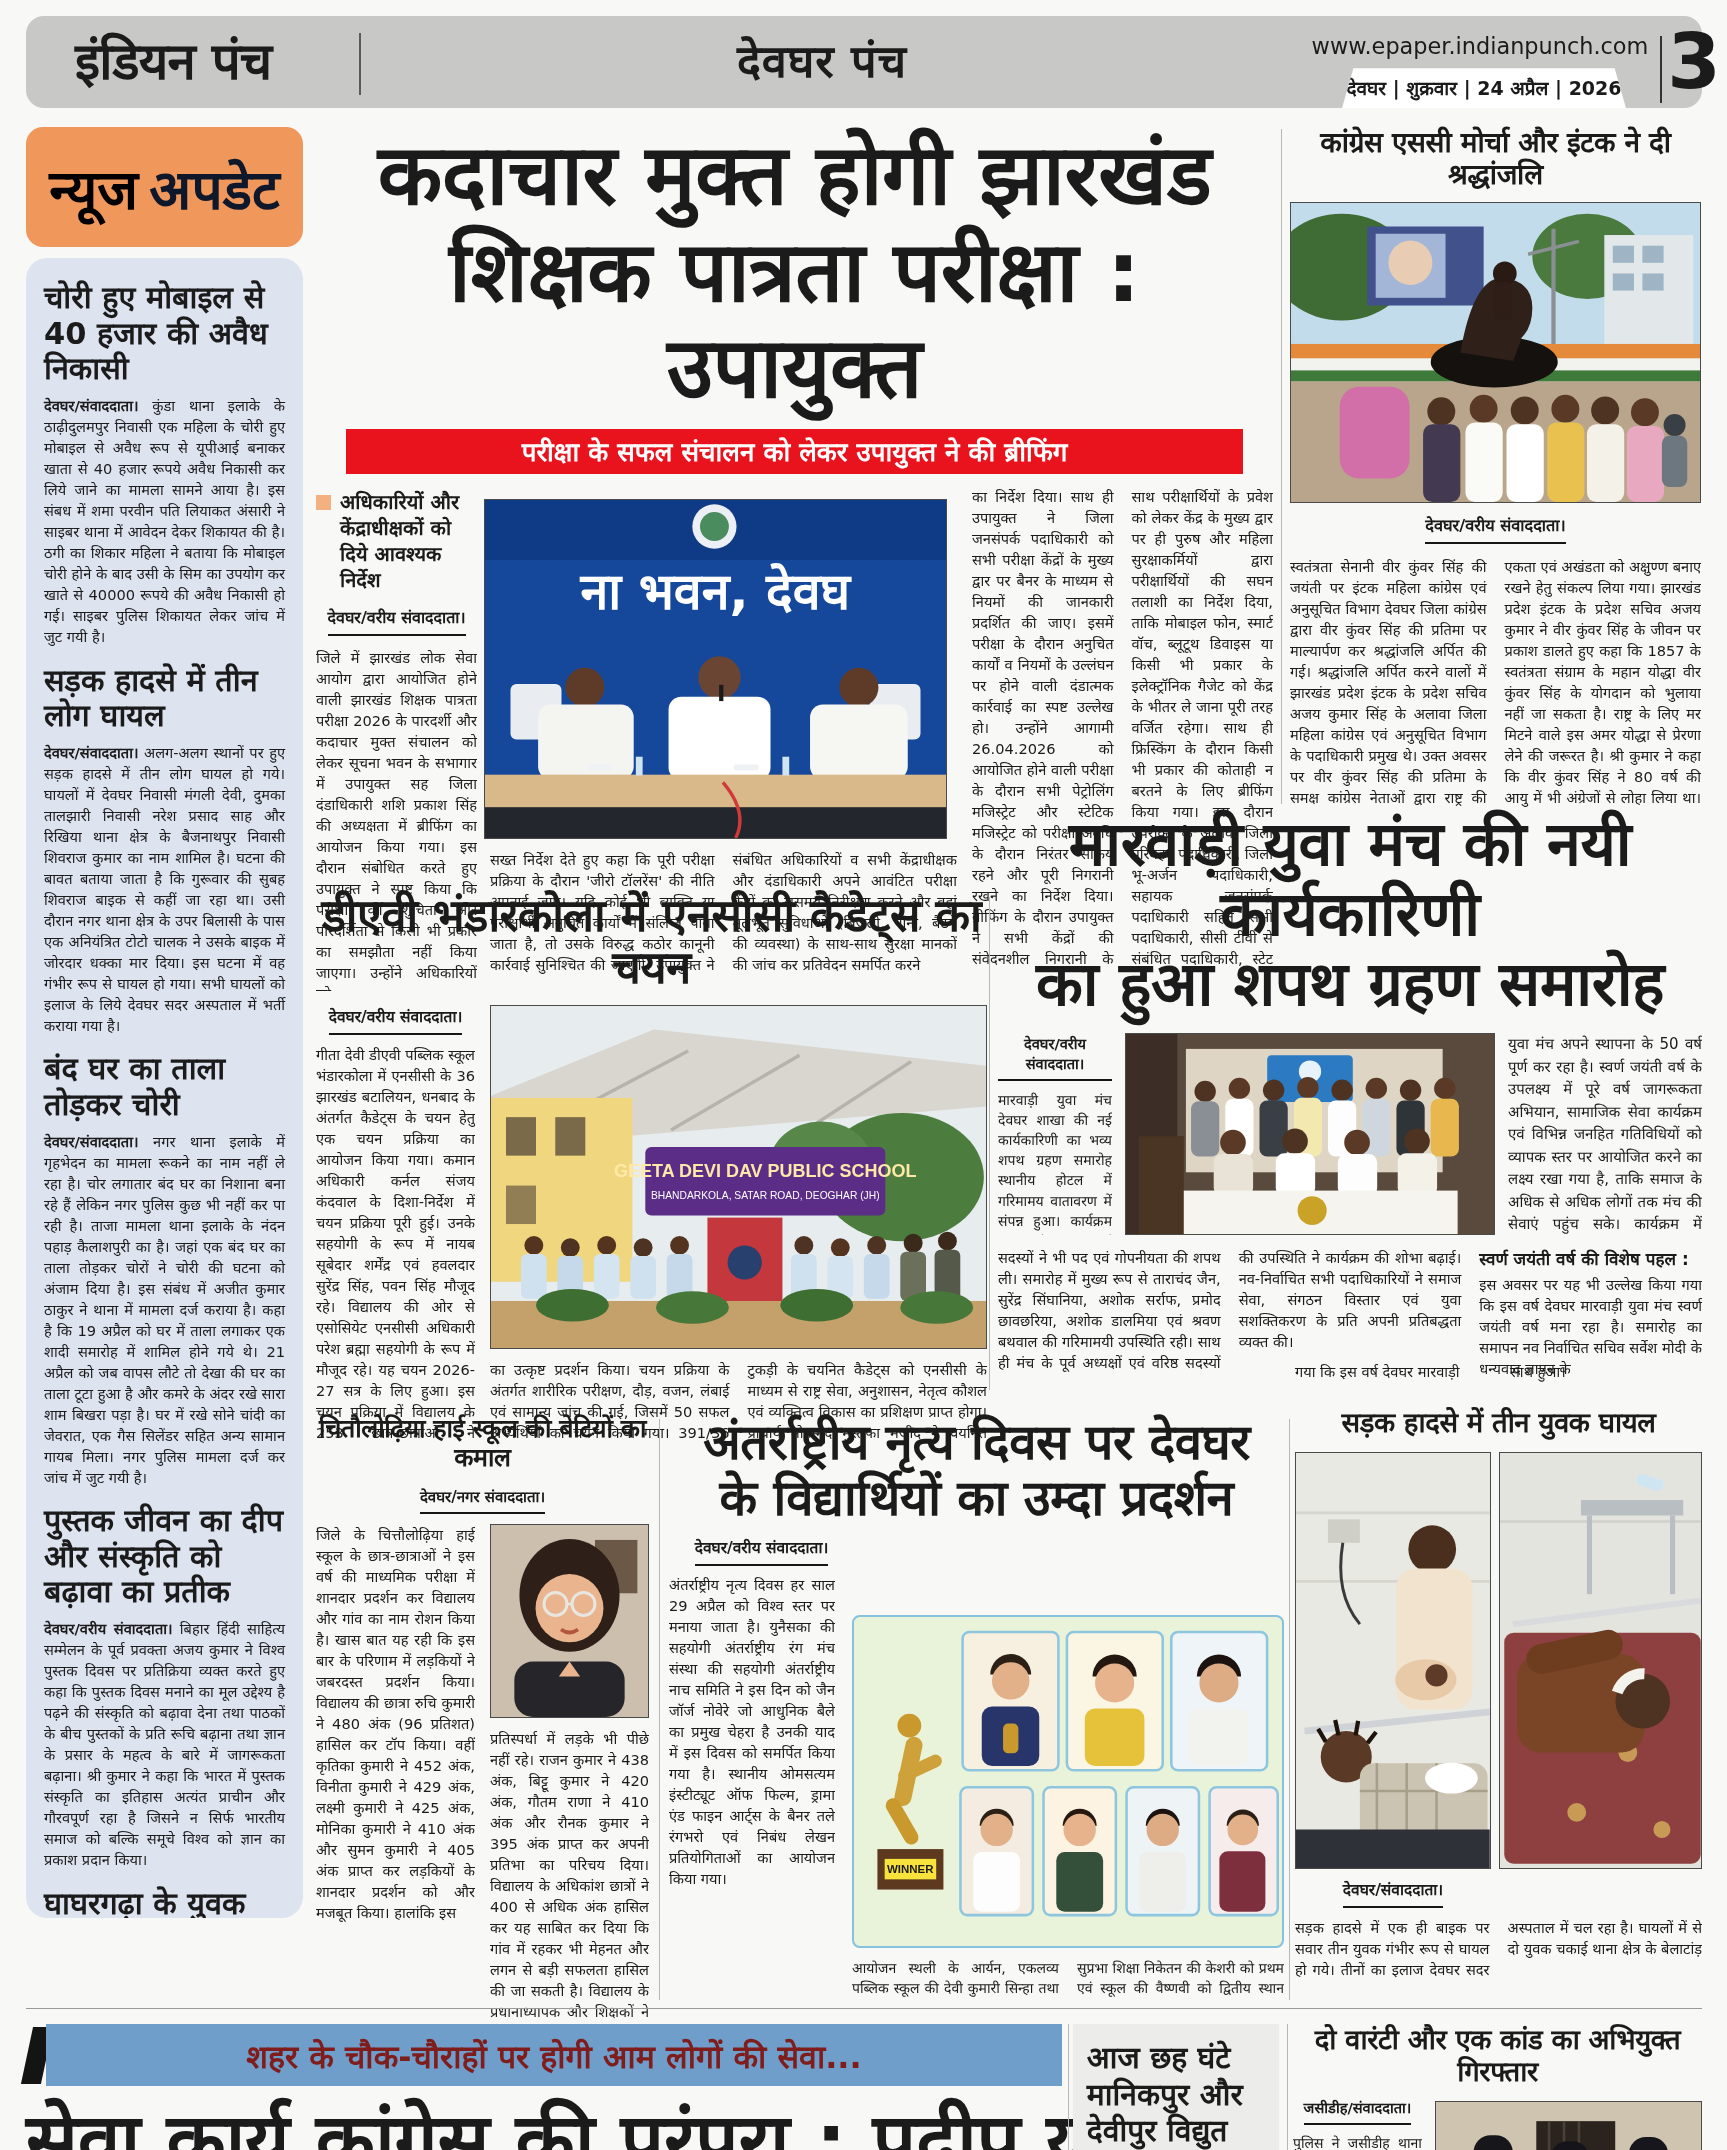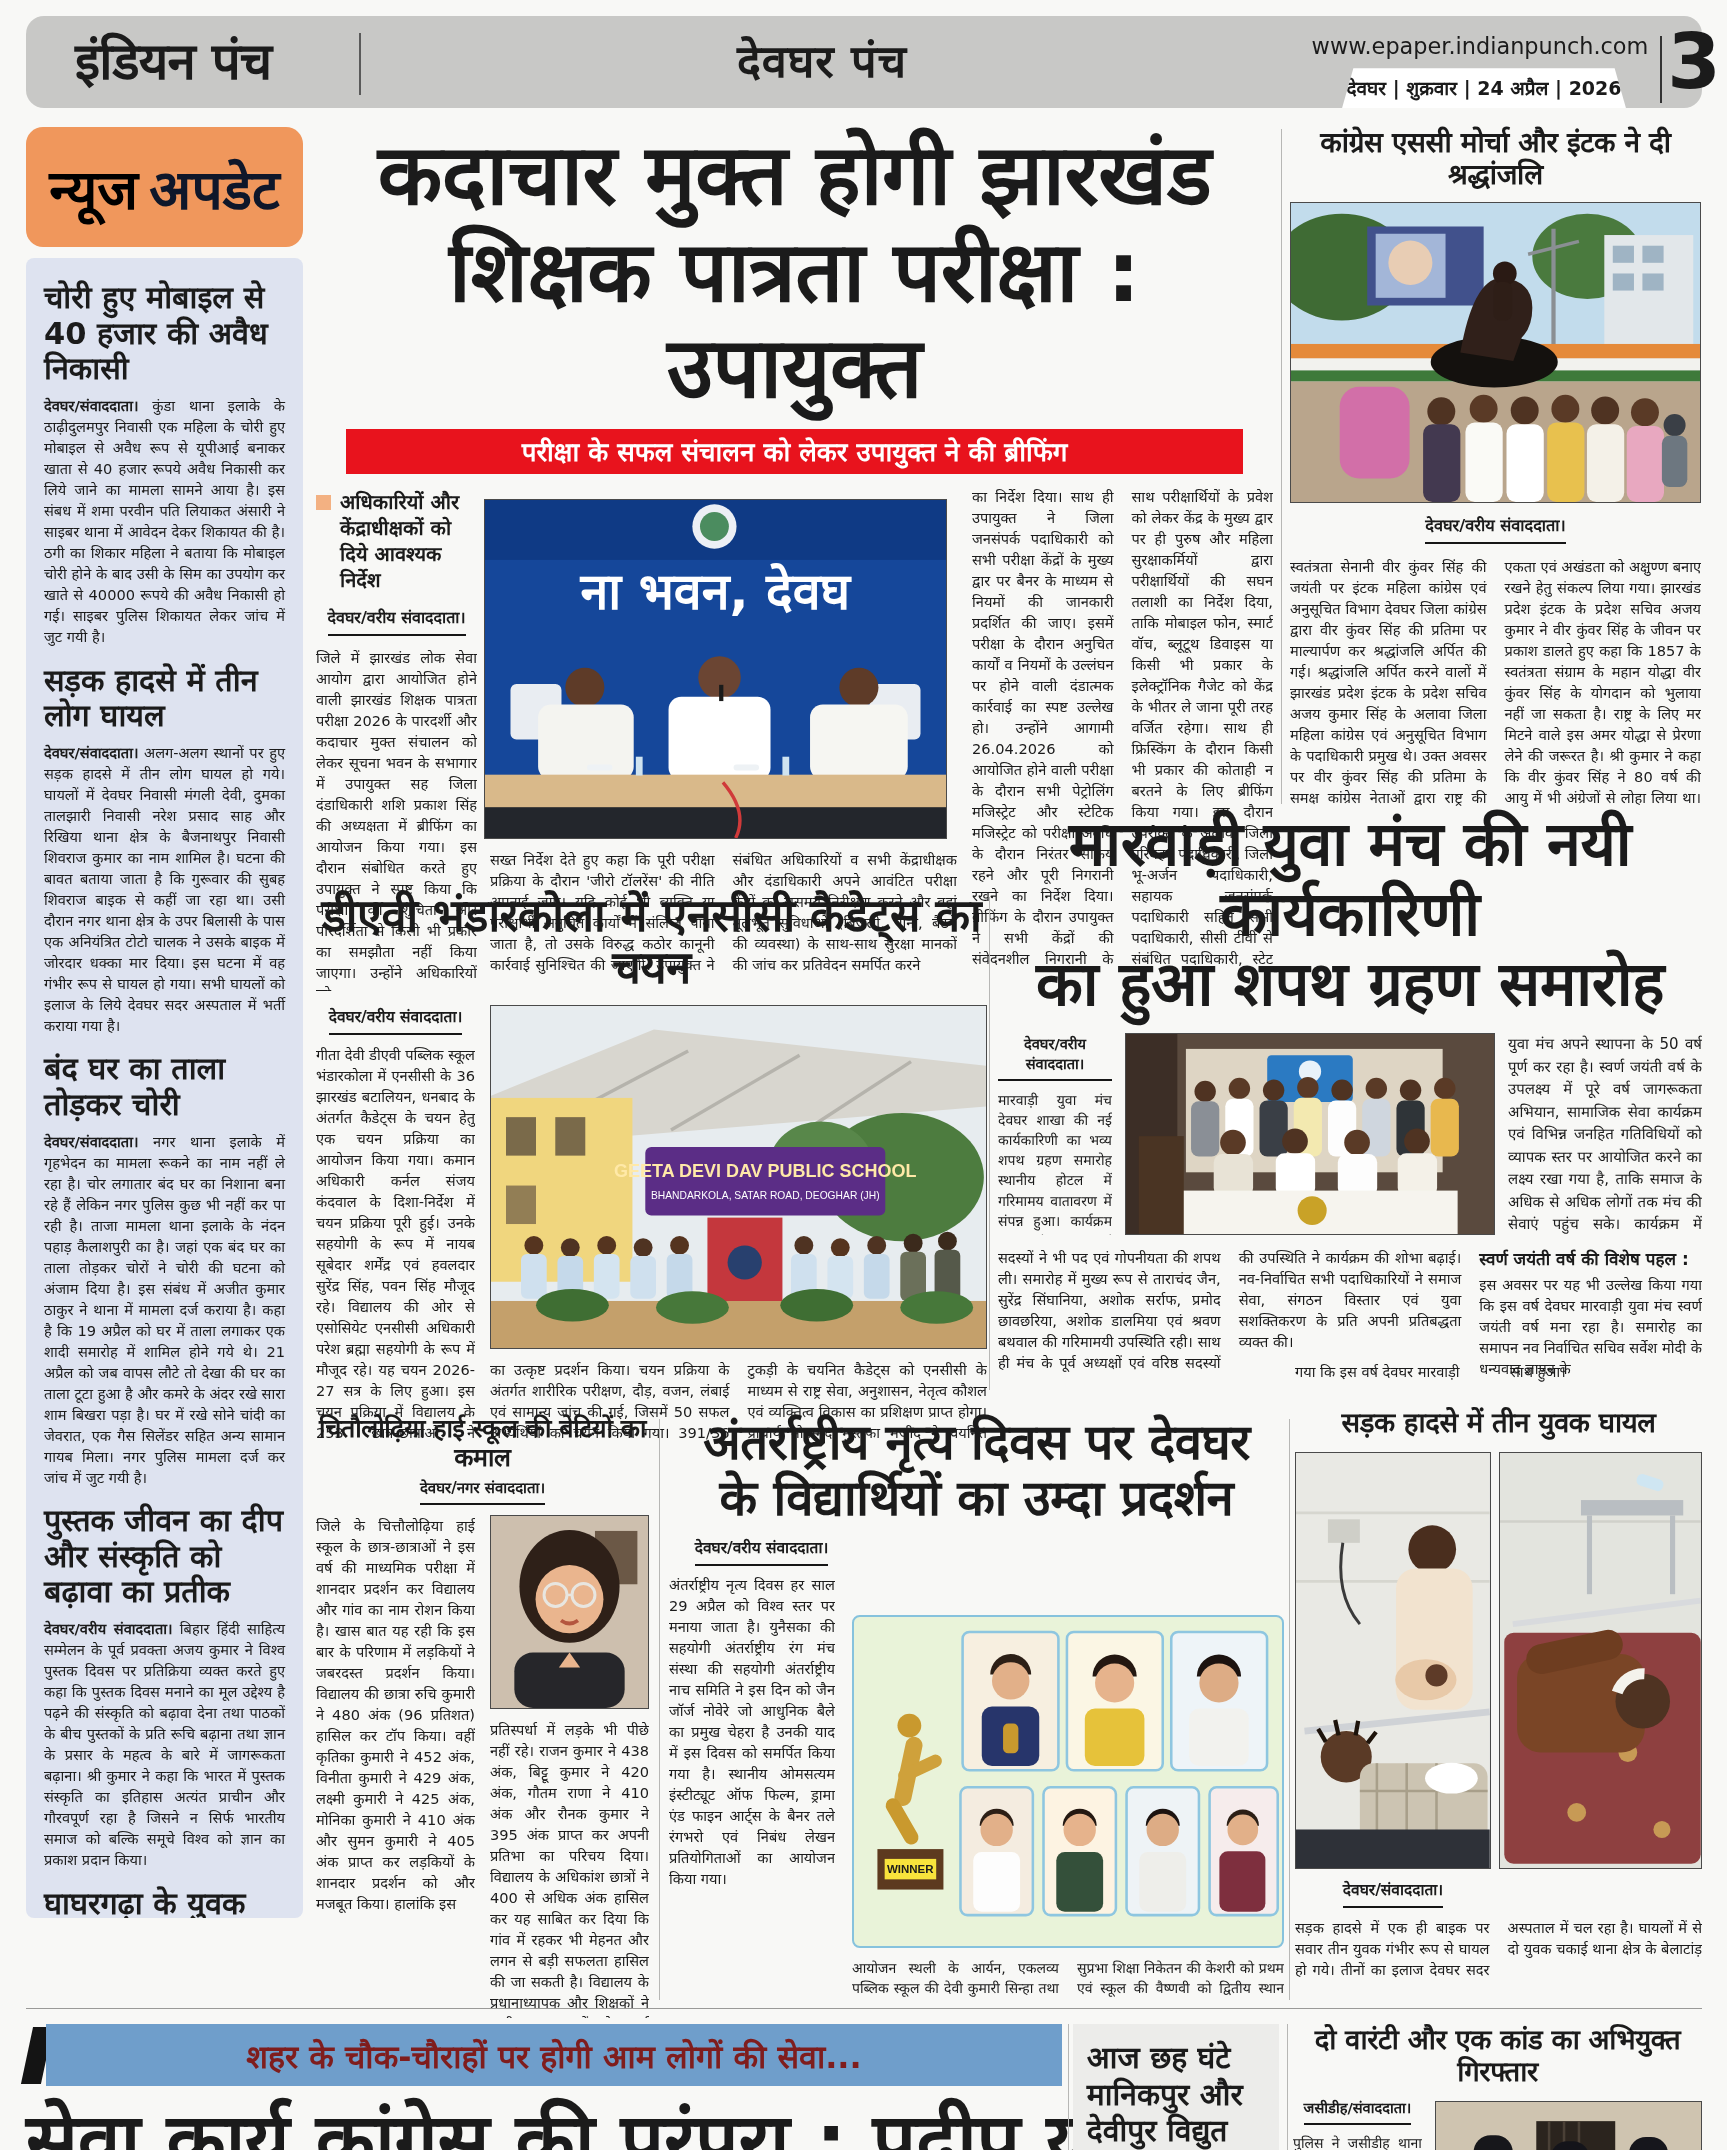--- a/index.html
+++ b/index.html
@@ -12,21 +12,21 @@
   .mast-title{left:49px;top:0;height:92px;line-height:92px;font-size:51px;font-weight:800;letter-spacing:-0.9px}
   .mast-div{left:333px;top:16.3px;width:1.7px;height:62px;background:#5a5a5a}
   .mast-center{left:495px;top:0;width:602px;height:92px;line-height:92px;font-size:45px;font-weight:600;text-align:center;letter-spacing:0.9px}
   .mast-url{left:1282px;top:17px;width:344px;font-size:22.4px;text-align:center;font-weight:500}
   .date-chip{left:1316px;top:52px;width:284px;height:40px;background:#fff;clip-path:polygon(4% 0,96% 0,100% 100%,0 100%);line-height:40px;text-align:center;font-size:19px;font-weight:bold}
   .pg-div{left:1634px;top:19.4px;width:1.7px;height:67px;background:#333}
   .pg-num{left:1640px;top:0;width:56px;height:92px;line-height:92px;font-size:77px;font-weight:bold;text-align:center}
   
   .nu-box{left:26px;top:127px;width:277px;height:120px;background:#f0975c;border-radius:17px;display:flex;align-items:center;justify-content:center;gap:11.2px;font-size:55px;font-weight:800}
   .nu-a{color:#000000}.nu-b{color:#0f172a}
-  .sb-body{left:26px;top:258px;width:277px;height:1660px;background:#dee3f0;border-radius:8px;padding:22.4px 18px}
+  .sb-body{left:26px;top:258px;width:277px;height:1660px;background:#dee3f0;border-radius:21px;padding:22.4px 18px}
   .sb-art h2{font-size:30.5px;line-height:1.16;font-weight:800;margin:15.5px 0 8.6px}
   .sb-art:first-child h2{margin-top:0}
   .sb-art p{font-size:14.6px;line-height:1.44;text-align:justify}
   .dl{font-weight:bold}
   
   .hl{font-weight:800;line-height:1.15;text-align:center;letter-spacing:-0.4px}
   .kicker{background:#e8131d;color:#fff;display:flex;align-items:center;justify-content:center;font-weight:bold}
   .bodytxt{font-size:14.6px;line-height:1.44;text-align:justify}
   .dateline{font-weight:bold;text-align:center}
   .dateline span{display:inline-block;border-bottom:2.2px solid #161616;padding-bottom:6px}
@@ -288,21 +288,21 @@
           <ellipse cx="760" cy="700" rx="85" ry="38" fill="#3f6e33"></ellipse>
           <ellipse cx="1040" cy="705" rx="85" ry="38" fill="#47783a"></ellipse>
         </svg>
       </div>
       <div class="abs bodytxt cols2 clip" style="left:174px;top:354px;width:497px;height:85px">का उत्कृष्ट प्रदर्शन किया। चयन प्रक्रिया के अंतर्गत शारीरिक परीक्षण, दौड़, वजन, लंबाई एवं सामान्य जांच की गई, जिसमें 50 सफल अभ्यर्थियों का चयन किया गया। 391/36 टुकड़ी के चयनित कैडेट्स को एनसीसी के माध्यम से राष्ट्र सेवा, अनुशासन, नेतृत्व कौशल एवं व्यक्तित्व विकास का प्रशिक्षण प्राप्त होगा। प्राचार्य मोहम्मद मुस्तफा मजीद ने चयनित विद्यार्थियों को बधाई देते हुए कहा कि एनसीसी देशभक्ति, आत्मविश्वास एवं जिम्मेदारी की भावना विकसित करने का सशक्त माध्यम है। चयनित कैडेट्स भविष्य में विद्यालय एवं जिले का नाम रौशन करेंगे।</div>
     </div>
   </div>
 
   <div class="abs" style="left:316px;top:1415px;width:333px">
     <div class="hl" style="font-size:25px">चितौलोढ़िया हाई स्कूल की बेटियों का कमाल</div>
-    <div class="dateline" style="font-size:15px;margin-top:4px"><span>देवघर/नगर संवाददाता।</span></div>
+    <div class="dateline" style="font-size:15px;margin-top:13px"><span>देवघर/नगर संवाददाता।</span></div>
     <div style="position:relative;margin-top:10.3px;height:503px">
       <div class="abs bodytxt clip" style="left:0;top:0;width:159px;height:503px">जिले के चित्तौलोढ़िया हाई स्कूल के छात्र-छात्राओं ने इस वर्ष की माध्यमिक परीक्षा में शानदार प्रदर्शन कर विद्यालय और गांव का नाम रोशन किया है। खास बात यह रही कि इस बार के परिणाम में लड़कियों ने जबरदस्त प्रदर्शन किया। विद्यालय की छात्रा रुचि कुमारी ने 480 अंक (96 प्रतिशत) हासिल कर टॉप किया। वहीं कृतिका कुमारी ने 452 अंक, विनीता कुमारी ने 429 अंक, लक्ष्मी कुमारी ने 425 अंक, मोनिका कुमारी ने 410 अंक और सुमन कुमारी ने 405 अंक प्राप्त कर लड़कियों के शानदार प्रदर्शन को और मजबूत किया। हालांकि इस</div>
       <div class="abs photo" style="left:174px;top:0;width:159px;height:194px">
         <svg viewBox="0 0 370 450" preserveAspectRatio="none">
           <rect x="0" y="0" width="370" height="450" fill="#cdbfae"></rect>
           <rect x="245" y="35" width="100" height="125" fill="#6b5846"></rect>
           <ellipse cx="185" cy="165" rx="118" ry="132" fill="#2e2018"></ellipse>
           <circle cx="185" cy="195" r="80" fill="#eab58e"></circle>
           <circle cx="152" cy="185" r="27" fill="none" stroke="#e8e6e0" stroke-width="7"></circle>
           <circle cx="218" cy="185" r="27" fill="none" stroke="#e8e6e0" stroke-width="7"></circle>

